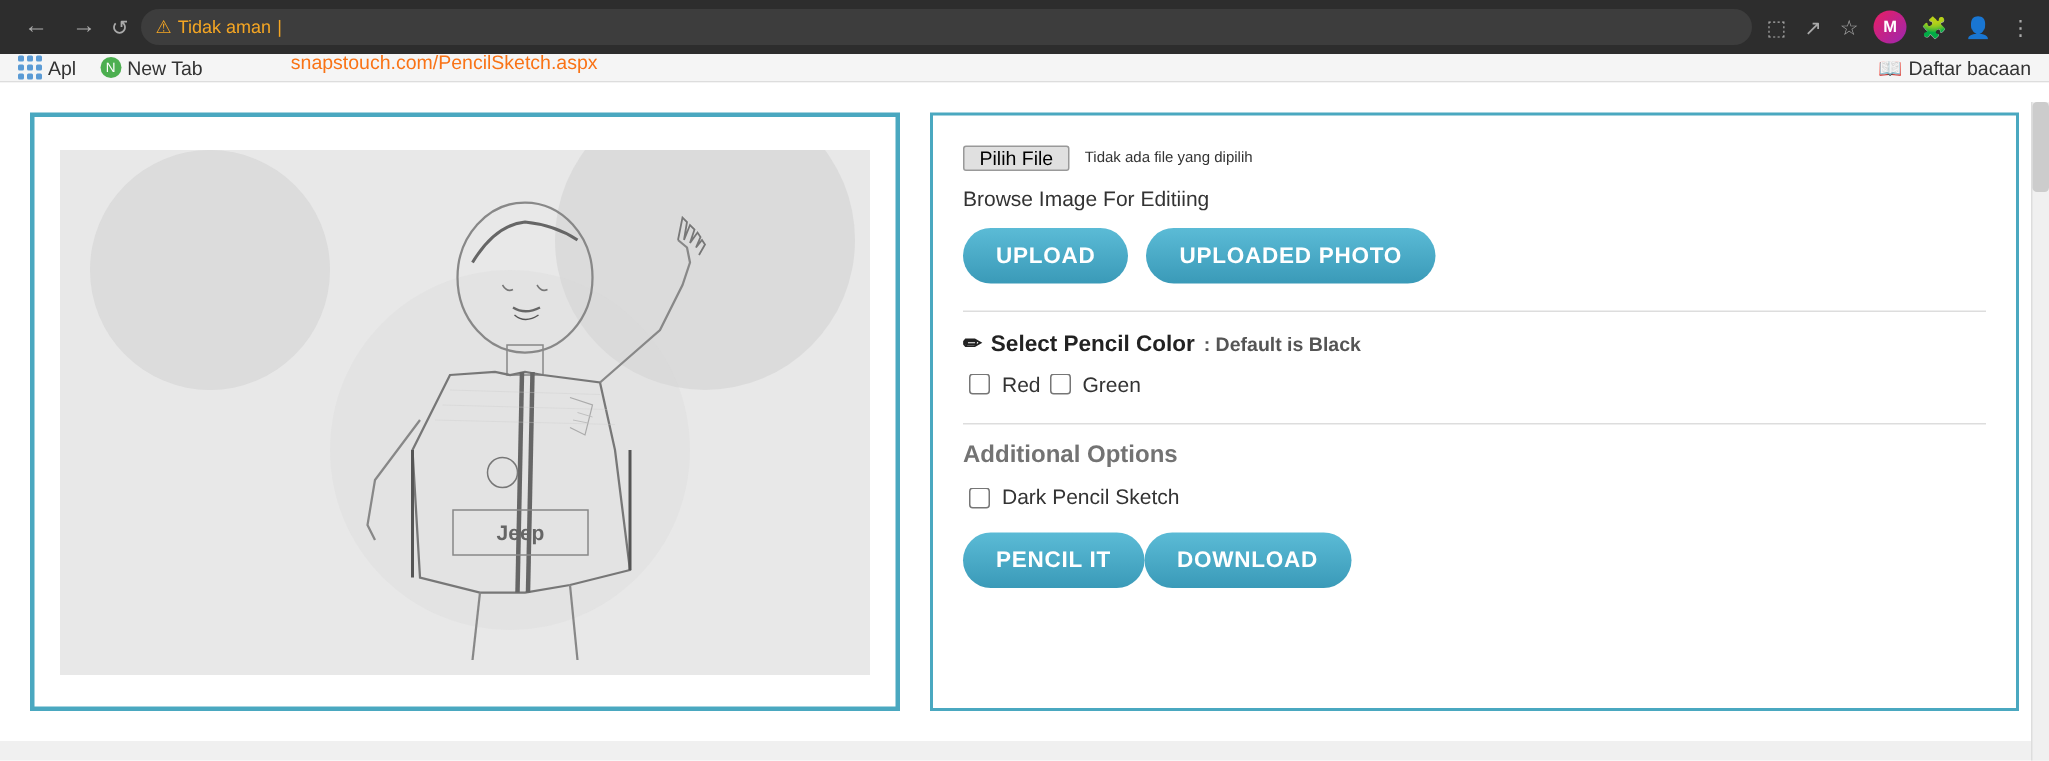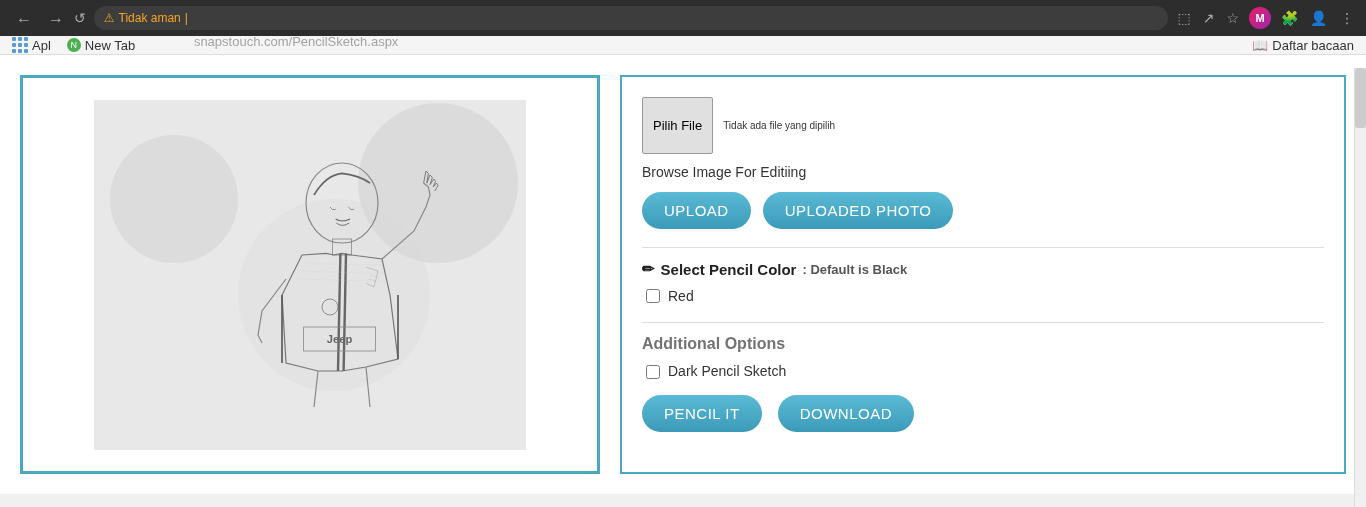--- a/index.html
+++ b/index.html
@@ -47,21 +47,21 @@
       border-radius: 12px;
       height: 24px;
       display: flex;
       align-items: center;
       padding: 0 10px;
       gap: 6px;
       color: #ccc;
       font-size: 13px;
     }
     .address-url {
-      color: #a3a3a3;
+      color: #f97316;
       font-size: 13px;
       margin-top: 46px;
     }
     .browser-actions {
       display: flex;
       gap: 8px;
       align-items: center;
       color: #aaa;
       font-size: 14px;
     }
@@ -157,21 +157,21 @@
     .image-panel {
       border: 3px solid #4aa8c0;
       padding: 10px;
       width: 580px;
       flex-shrink: 0;
       display: flex;
       align-items: center;
       justify-content: center;
     }
     .sketch-image {
-      width: 432px;
+      width: 540px;
       height: 350px;
       background: #e8e8e8;
       position: relative;
       overflow: hidden;
     }
     
     .sketch-svg {
       width: 100%;
       height: 100%;
     }
@@ -186,21 +186,21 @@
 
     .file-row {
       display: flex;
       align-items: center;
       gap: 10px;
       margin-bottom: 10px;
     }
     .choose-file-btn {
       background: #e0e0e0;
       border: 1px solid #999;
-      padding: 20px 10px;
+      padding: 0 10px;
       font-size: 13px;
       cursor: pointer;
       border-radius: 2px;
     }
     .no-file-text {
       color: #333;
       font-size: 10px;
     }
 
     .browse-label {
@@ -214,21 +214,21 @@
       gap: 12px;
       margin-bottom: 18px;
     }
     .teal-btn {
       background: linear-gradient(180deg, #5bbbd6 0%, #3a9ab8 100%);
       color: #fff;
       border: none;
       border-radius: 20px;
       padding: 10px 22px;
       font-size: 15px;
-      font-weight: normal;
+      font-weight: bold;
       cursor: pointer;
       letter-spacing: 0.5px;
     }
 
     .section-divider {
       border: none;
       border-top: 1px solid #ddd;
       margin: 8px 0 12px 0;
     }
 
@@ -285,21 +285,21 @@
       cursor: pointer;
     }
     .dark-pencil-option input[type="checkbox"] {
       width: 14px;
       height: 14px;
       cursor: pointer;
     }
 
     .bottom-buttons {
       display: flex;
-      gap: 16px;
+      gap: 0;
     }
 
     
     .scrollbar {
       position: absolute;
       right: 0;
       top: 68px;
       width: 12px;
       height: calc(507px - 68px);
       background: #f0f0f0;
@@ -443,20 +443,24 @@
       <span>✏</span>
       <span>Select Pencil Color</span>
       <span class="default-text">: Default is Black</span>
     </div>
 
     <div class="color-options">
       <label class="color-option">
         <input type="checkbox" style="">
         <span>Red</span>
       </label>
+      <label class="color-option">
+        <input type="checkbox" style="">
+        <span>Green</span>
+      </label>
     </div>
 
     <hr class="section-divider">
 
     <div class="additional-options-label">Additional Options</div>
 
     <label class="dark-pencil-option">
       <input type="checkbox" style="">
       <span>Dark Pencil Sketch</span>
     </label>

